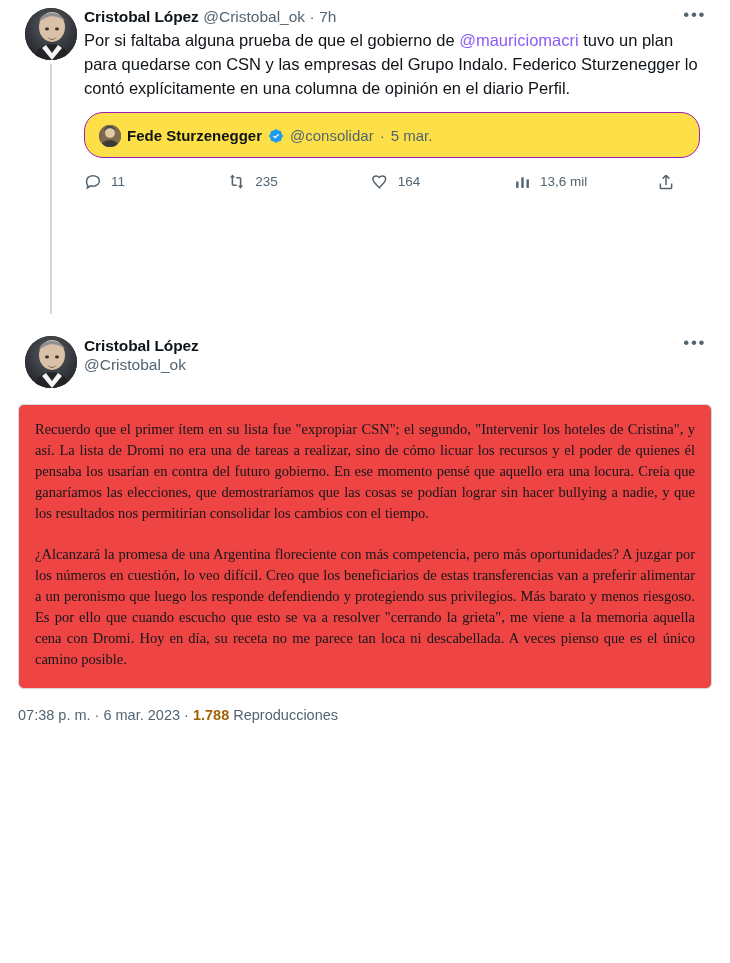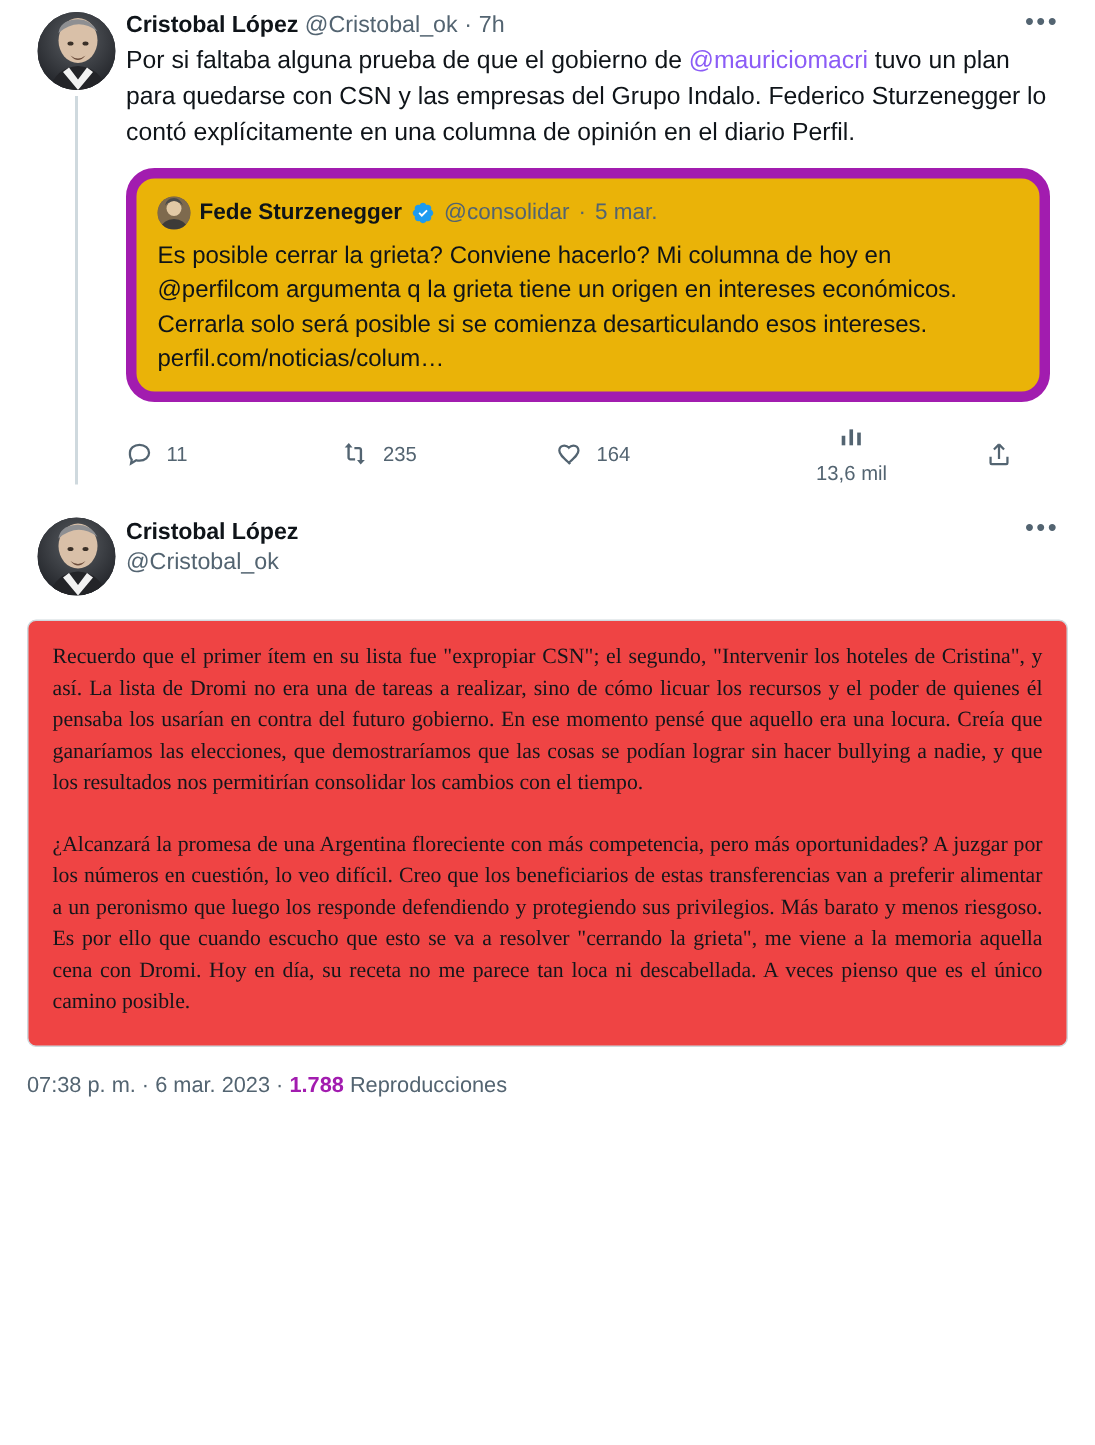--- a/index.html
+++ b/index.html
@@ -92,24 +92,24 @@
     line-height: 24px;
     color: #0f1419;
     margin-top: 2px;
     word-wrap: break-word;
   }
   .mention { color: #8b5cf6; }
 
   
   .quote-card {
     margin: 12px 10px 0 0;
-    border: 7px solid #a21caf;
+    border: 1px solid #a21caf;
     border-radius: 19px;
     padding: 12px 14px 10px 14px;
-    background: #eab308;
+    background: #fde047;
   }
   .quote-head {
     display: flex;
     align-items: center;
     gap: 6px;
     line-height: 1.1;
   }
   .quote-avatar {
     width: 22px;
     height: 22px;
@@ -157,21 +157,21 @@
     align-items: center;
     gap: 9px;
     font-size: 13.5px;
     color: #536471;
     cursor: pointer;
   }
   .action svg { display: block; }
   .act-reply { width: 150px; }
   .act-rt { width: 150px; }
   .act-like { width: 150px; }
-  .act-views { width: 150px; flex-direction: column; }
+  .act-views { width: 150px; }
   .act-share { width: 40px; }
 
   
   .tweet-second {
     display: flex;
     padding: 10px 14px 0 18px;
     margin-top: 12px;
   }
   .names-stacked { line-height: 1.25; }
   .names-stacked .name { display: block; font-size: 15.5px; }
@@ -203,21 +203,21 @@
   }
   .article-p + .article-p { margin-top: 20px; }
 
   
   .footer {
     padding: 16px 18px 0 18px;
     font-size: 14.5px;
     color: #536471;
     line-height: 20px;
   }
-  .footer .strong { color: #a21caf; font-weight: bold; }
+  .footer .strong { color: #a16207; font-weight: bold; }
 </style>
 </head>
 <body>
 
 <div class="page">
 
   <div class="tweet-top">
 
     <div class="avatar-col">
       <div class="avatar">
@@ -268,21 +268,20 @@
           <span class="verified-badge">
             <svg viewBox="0 0 24 24" width="16" height="16">
               <path fill="#1d9bf0" d="M22.25 12c0-1.43-.88-2.67-2.19-3.34.46-1.39.2-2.9-.81-3.91s-2.52-1.27-3.91-.81C14.67 2.63 13.43 1.75 12 1.75s-2.67.88-3.34 2.19c-1.39-.46-2.9-.2-3.91.81s-1.27 2.52-.81 3.91C2.63 9.33 1.75 10.57 1.75 12s.88 2.67 2.19 3.34c-.46 1.39-.2 2.9.81 3.91s2.52 1.27 3.91.81c.67 1.31 1.91 2.19 3.34 2.19s2.67-.88 3.34-2.19c1.39.46 2.9.2 3.91-.81s1.27-2.52.81-3.91c1.31-.67 2.19-1.91 2.19-3.34z"></path>
               <path fill="#fff" d="M10.8 15.9l-3.3-3.3 1.3-1.3 2 2 4.6-4.6 1.3 1.3z"></path>
             </svg>
           </span>
           <span class="quote-handle">@consolidar</span>
           <span class="quote-handle">·</span>
           <span class="quote-handle">5 mar.</span>
         </div>
-        <div class="quote-text">Es posible cerrar la grieta? Conviene hacerlo? Mi columna de hoy en @perfilcom argumenta q la grieta tiene un origen en intereses económicos. Cerrarla solo será posible si se comienza desarticulando esos intereses. perfil.com/noticias/colum…</div>
       </div>
 
       <div class="actions">
         <div class="action act-reply">
           <span>
             <svg width="18" height="18" viewBox="0 0 24 24">
                 <path fill="none" stroke="#536471" stroke-width="2" d="M3.5 10.5c0-3.9 3.6-7 8.5-7s8.5 3.1 8.5 7-3.6 7-8.5 7c-1 0-2-.1-2.9-.4L4.5 20l.6-3.4c-1-1.2-1.6-2.6-1.6-4.1z"></path>
               </svg>
           </span>
           <span>11</span>

